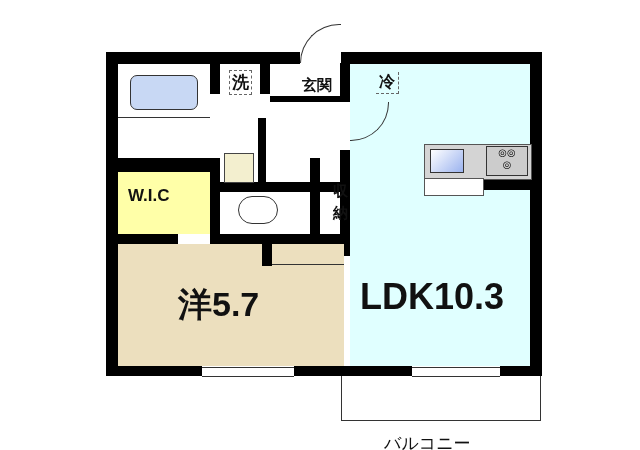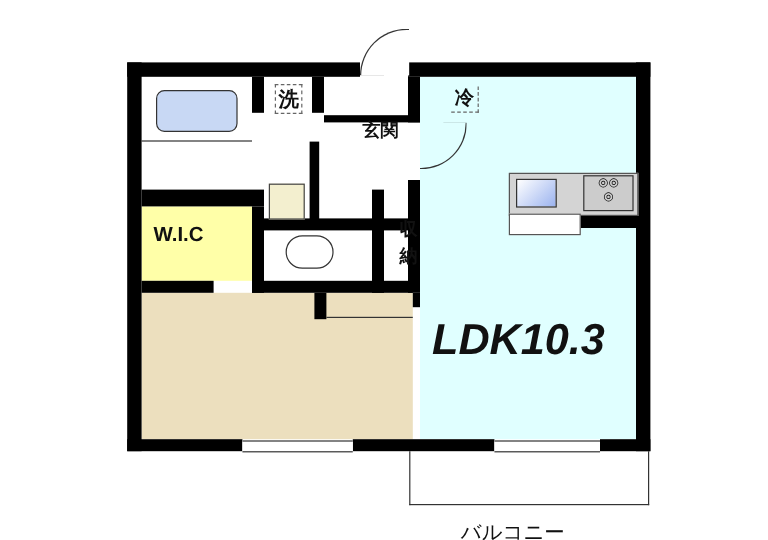--- a/index.html
+++ b/index.html
@@ -55,20 +55,21 @@
   <div class="abs" style="left:424px;top:144px;width:106px;height:34px;background:#d4d4d4;border:1px solid #555;"></div>
   <div class="abs" style="left:430px;top:149px;width:32px;height:22px;background:linear-gradient(135deg,#fff,#9bb3ef);border:1px solid #333;"></div>
   <div class="abs" style="left:486px;top:146px;width:40px;height:28px;background:#ccc;border:1px solid #333;font-size:10px;line-height:12px;text-align:center;">◎◎<br>◎</div>
   <div class="abs" style="left:424px;top:178px;width:58px;height:16px;background:#fff;border:1px solid #555;"></div>
 
   <div class="abs" style="left:224px;top:153px;width:28px;height:28px;background:#f3efcf;border:1px solid #444;"></div>
   <div class="abs" style="left:238px;top:196px;width:38px;height:26px;border:1px solid #333;border-radius:14px;background:#fff;"></div>
 
   <div class="abs" style="left:341px;top:376px;width:198px;height:44px;border:1px solid #333;border-top:none;"></div>
 
-  <div class="lbl" style="left:360px;top:262px;font-size:36px;font-family:'Liberation Sans',sans-serif;font-style:italic;">LDK10.3</div>
+  <div class="lbl" style="left:178px;top:282px;font-size:34px;font-family:'Liberation Sans',sans-serif;">洋5.7</div>
+  <div class="lbl" style="left:360px;top:276px;font-size:36px;font-family:'Liberation Sans',sans-serif;">LDK10.3</div>
   <div class="lbl" style="left:128px;top:186px;font-size:17px;font-family:'Liberation Sans',sans-serif;">W.I.C</div>
-  <div class="lbl" style="left:302px;top:76px;font-size:15px;margin-top:23px;">玄関</div>
+  <div class="lbl" style="left:302px;top:76px;font-size:15px;">玄関</div>
   <div class="lbl" style="left:229px;top:70px;font-size:17px;border:1px dashed #666;padding:0 2px;">洗</div>
   <div class="lbl" style="left:376px;top:72px;font-size:16px;border-right:1px dashed #666;border-bottom:1px dashed #666;padding:0 3px;">冷</div>
   <div class="lbl" style="left:333px;top:180px;width:16px;font-size:15px;line-height:22px;">収納</div>
   <div class="lbl" style="left:384px;top:388px;font-size:17px;font-weight:normal;margin-top:44px;">バルコニー</div>
 </div>
 
 </body></html>

